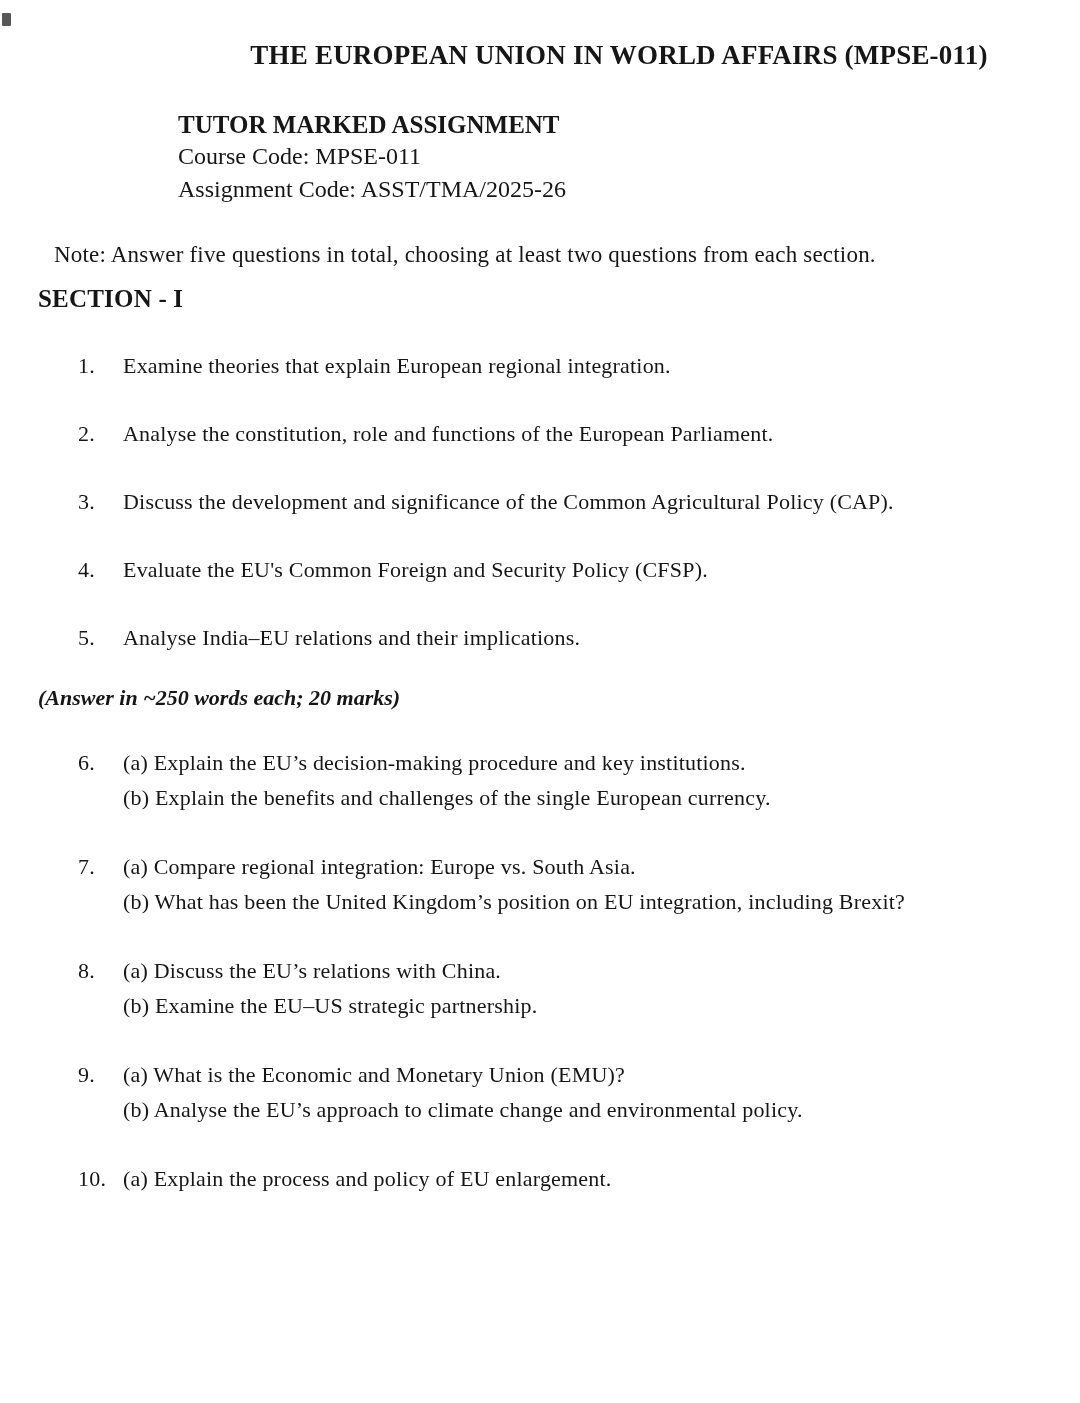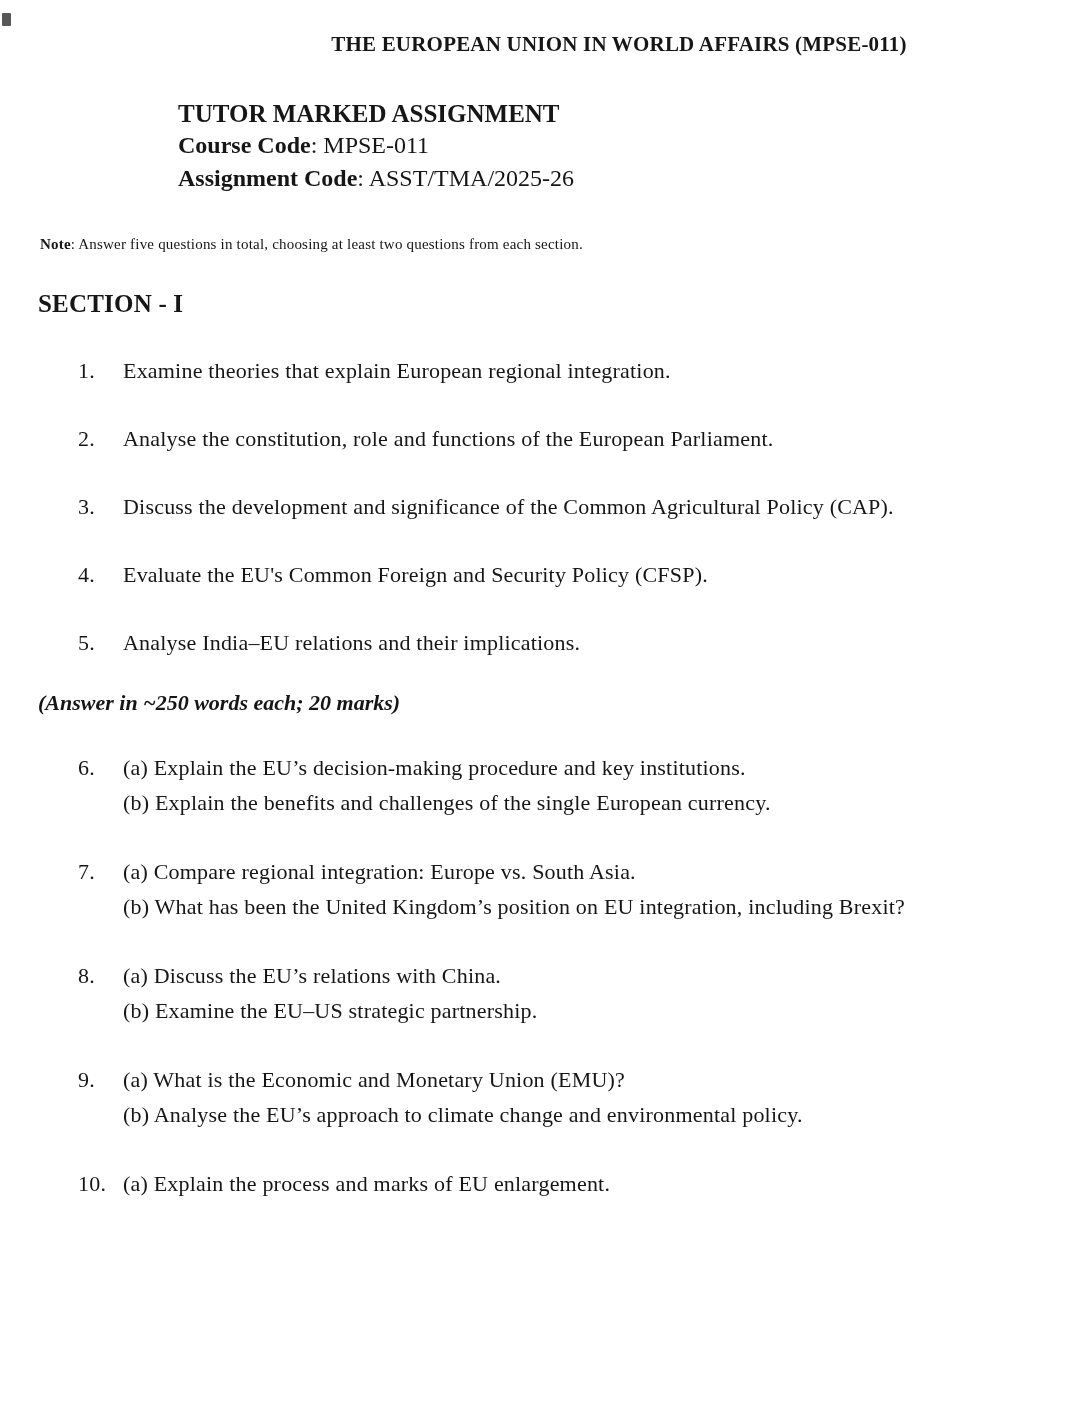--- a/index.html
+++ b/index.html
@@ -23,50 +23,50 @@
     position: absolute;
     left: 2px;
     top: 13px;
     width: 9px;
     height: 13px;
     background: #3a3a3a;
     border-radius: 1px;
     opacity: .85;
   }
   .doc-title {
-    margin: 2px;
+    margin: 13px;
     padding-left: 140px;           
     text-align: center;
-    font-size: 21px;
+    font-size: 27px;
     font-weight: bold;
     letter-spacing: .2px;
     line-height: 32px;
   }
   .header-center {
     padding-left: 140px;
     margin-top: 38px;
   }
   .subtitle {
     font-size: 25px;
     font-weight: bold;
     line-height: 31px;
   }
   .meta-line {
     font-size: 24px;
     line-height: 33px;
   }
-  .bold { font-weight: bold; }
+  .bold { font-weight: normal; }
   .note {
-    margin: 34px 0 0 2px;
-    font-size: 15px;
+    margin: 34px 0 0 16px;
+    font-size: 23px;
     line-height: 30px;
     letter-spacing: .2px;
   }
   .section-heading {
-    margin: 31px 0 0 0;
+    margin: 15px 0 0 0;
     font-size: 25px;
     font-weight: bold;
     letter-spacing: .2px;
     line-height: 28px;
   }
   .instruction {
     margin: 32px 0 0 0;
     font-size: 22px;
     font-weight: bold;
     font-style: italic;
@@ -176,17 +176,17 @@
       <span class="q-num">9.</span>
       <div class="q-text">
         <div class="q-line">(a) What is the Economic and Monetary Union (EMU)?</div>
         <div class="q-line">(b) Analyse the EU’s approach to climate change and environmental policy.</div>
       </div>
     </div>
 
     <div class="question">
       <span class="q-num">10.</span>
       <div class="q-text">
-        <div class="q-line">(a) Explain the process and marks of EU enlargement.</div>
+        <div class="q-line">(a) Explain the process and policy of EU enlargement.</div>
       </div>
     </div>
   </div>
 </div>
 
 </body></html>

